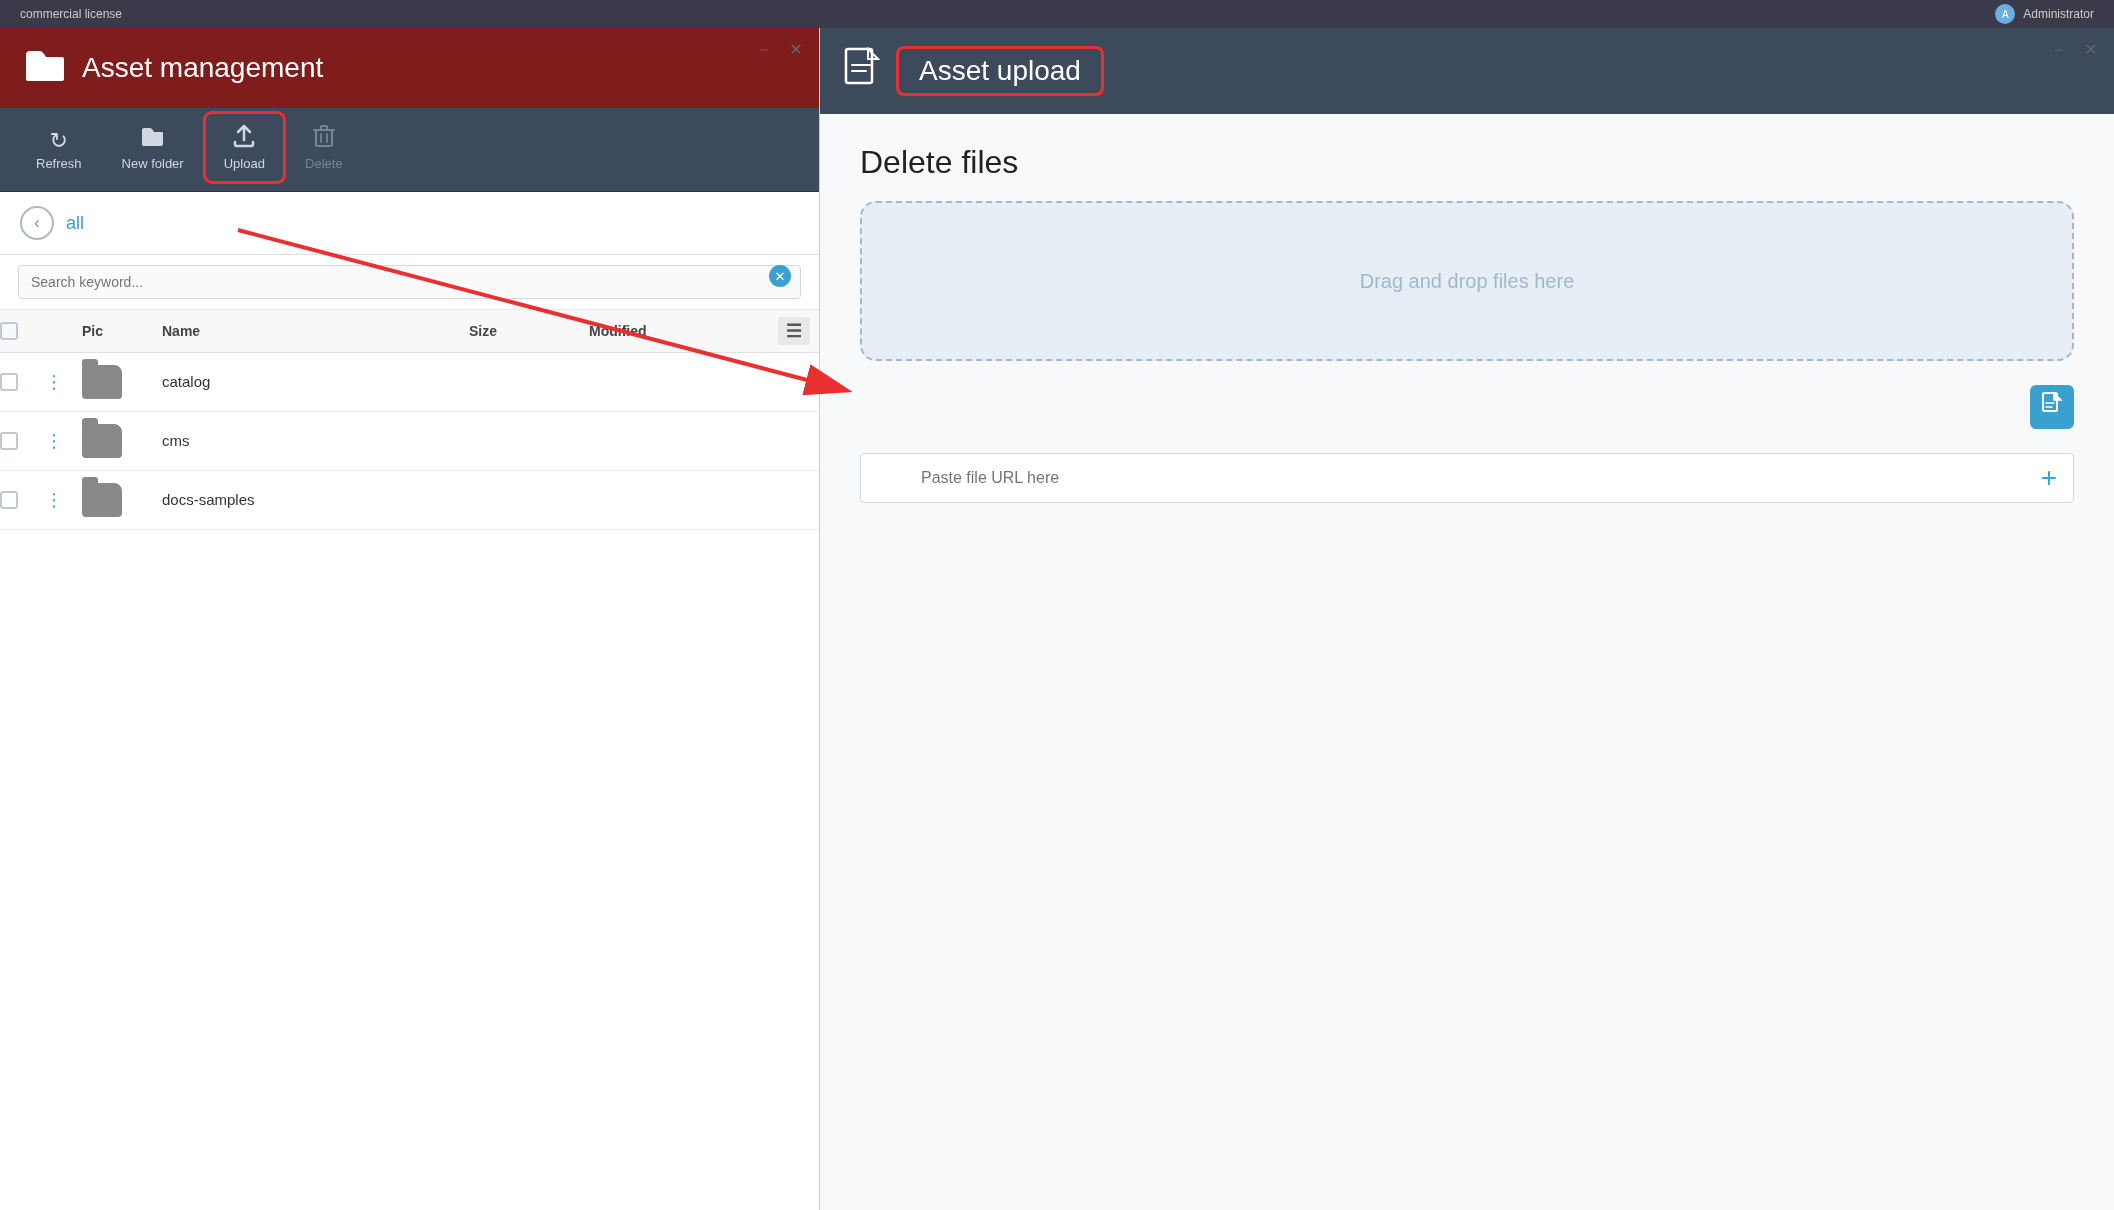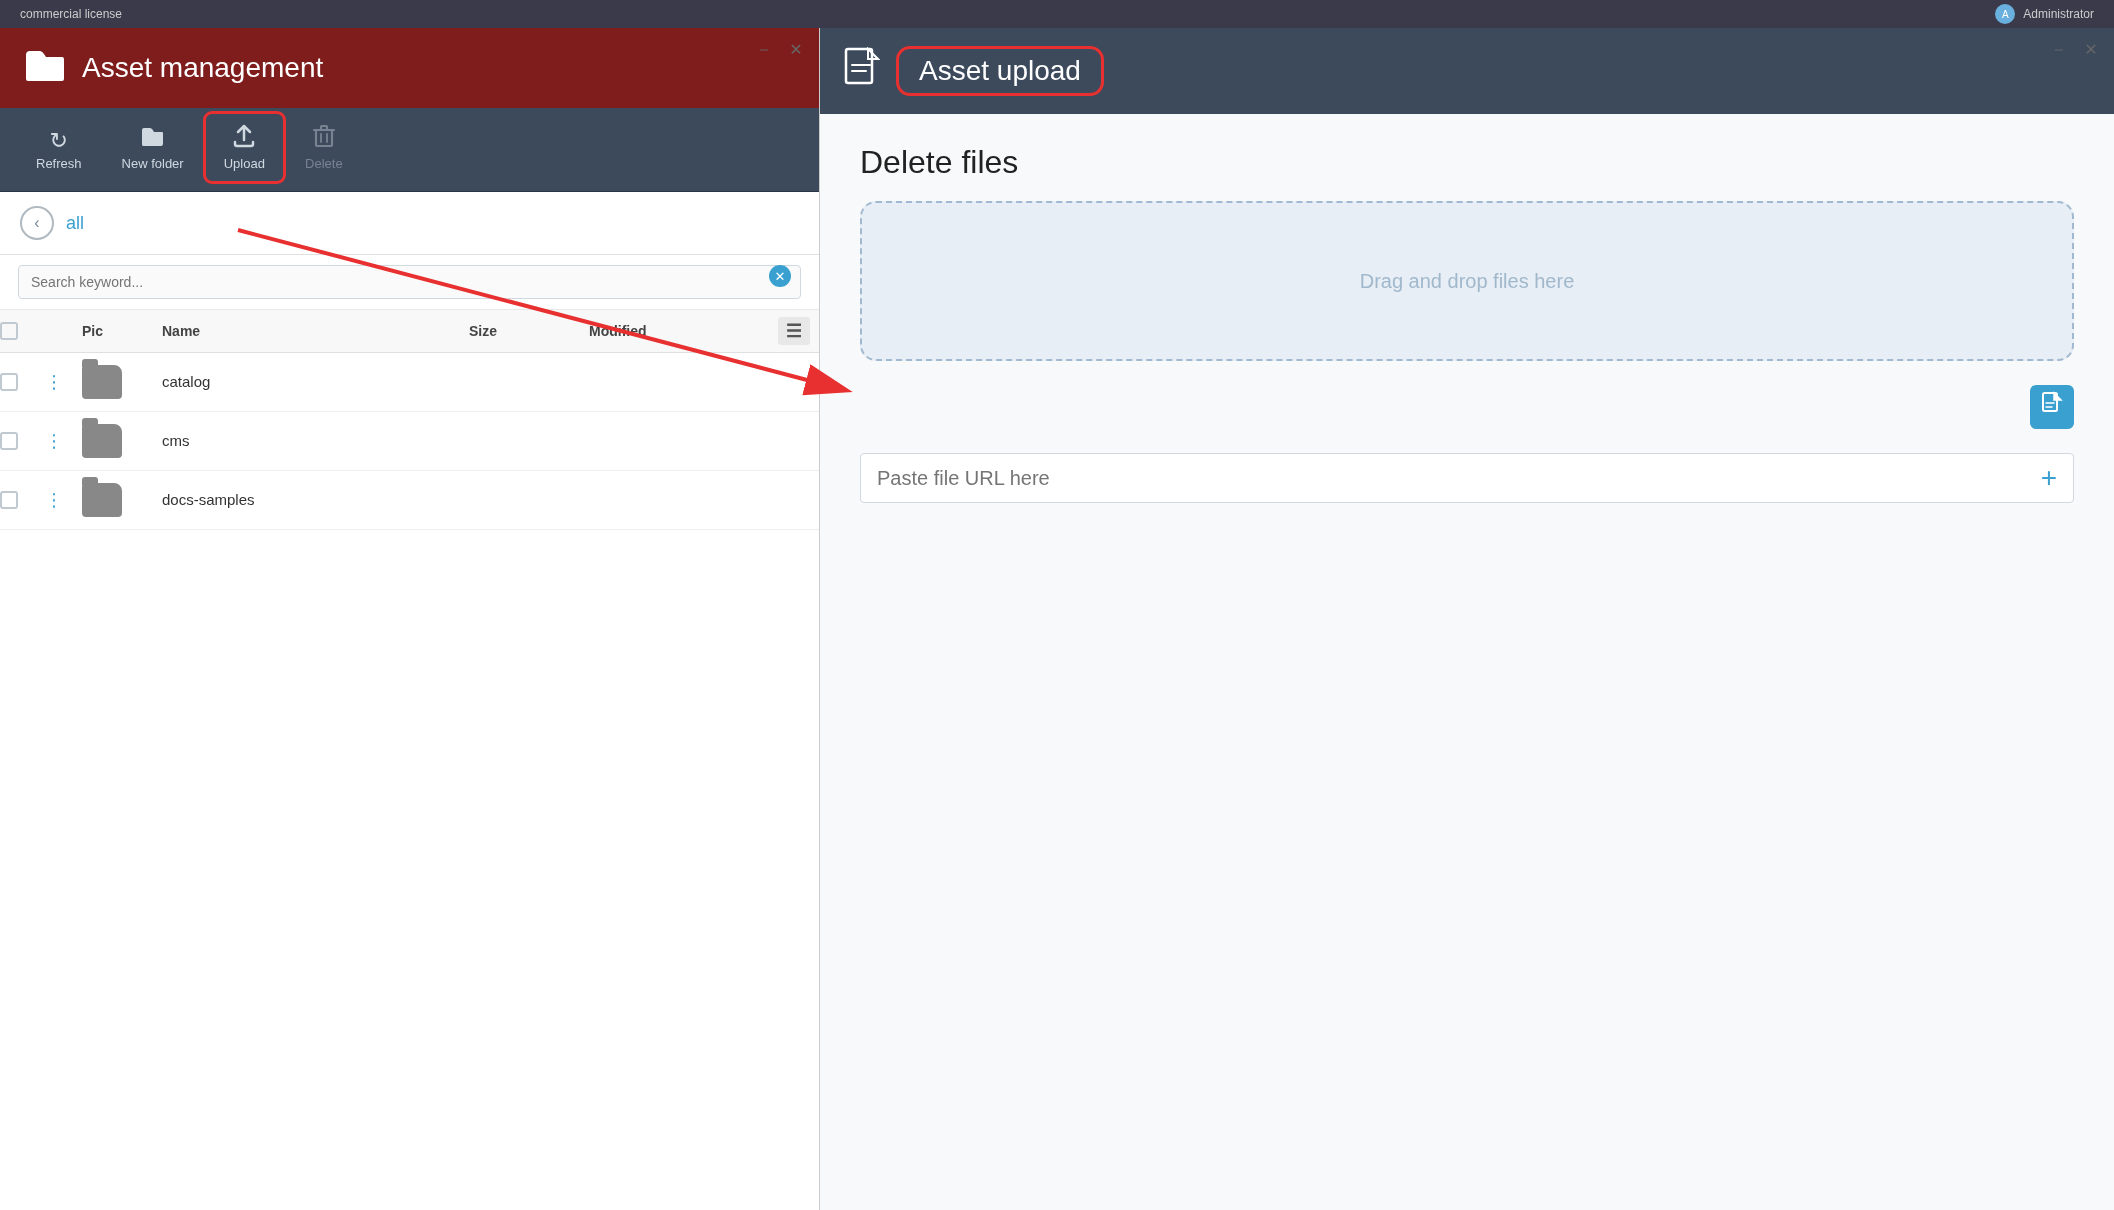--- a/index.html
+++ b/index.html
@@ -323,21 +323,21 @@
     .right-header-icon {
       color: white;
       font-size: 32px;
     }
     .right-header-title {
       color: white;
       font-size: 28px;
       font-weight: 400;
       border: 3px solid #e83030;
       padding: 6px 20px;
-      border-radius: 14px;
+      border-radius: 8px;
     }
 
     
     .right-content {
       flex: 1;
       padding: 30px 40px;
       background: #f8f9fa;
     }
     .select-files-title {
       font-size: 32px;
@@ -392,24 +392,25 @@
       align-items: center;
       border: 1px solid #d0d8e0;
       border-radius: 4px;
       background: white;
       padding: 4px 4px 4px 16px;
     }
     .url-input {
       flex: 1;
       border: none;
       outline: none;
-      font-size: 20px;
+      font-size: 16px;
       color: #888;
       background: transparent;
       padding: 8px 0;
+      margin-left: 44px;
     }
     .url-add-btn {
       width: 40px;
       height: 40px;
       display: flex;
       align-items: center;
       justify-content: center;
       background: transparent;
       border: none;
       cursor: pointer;

